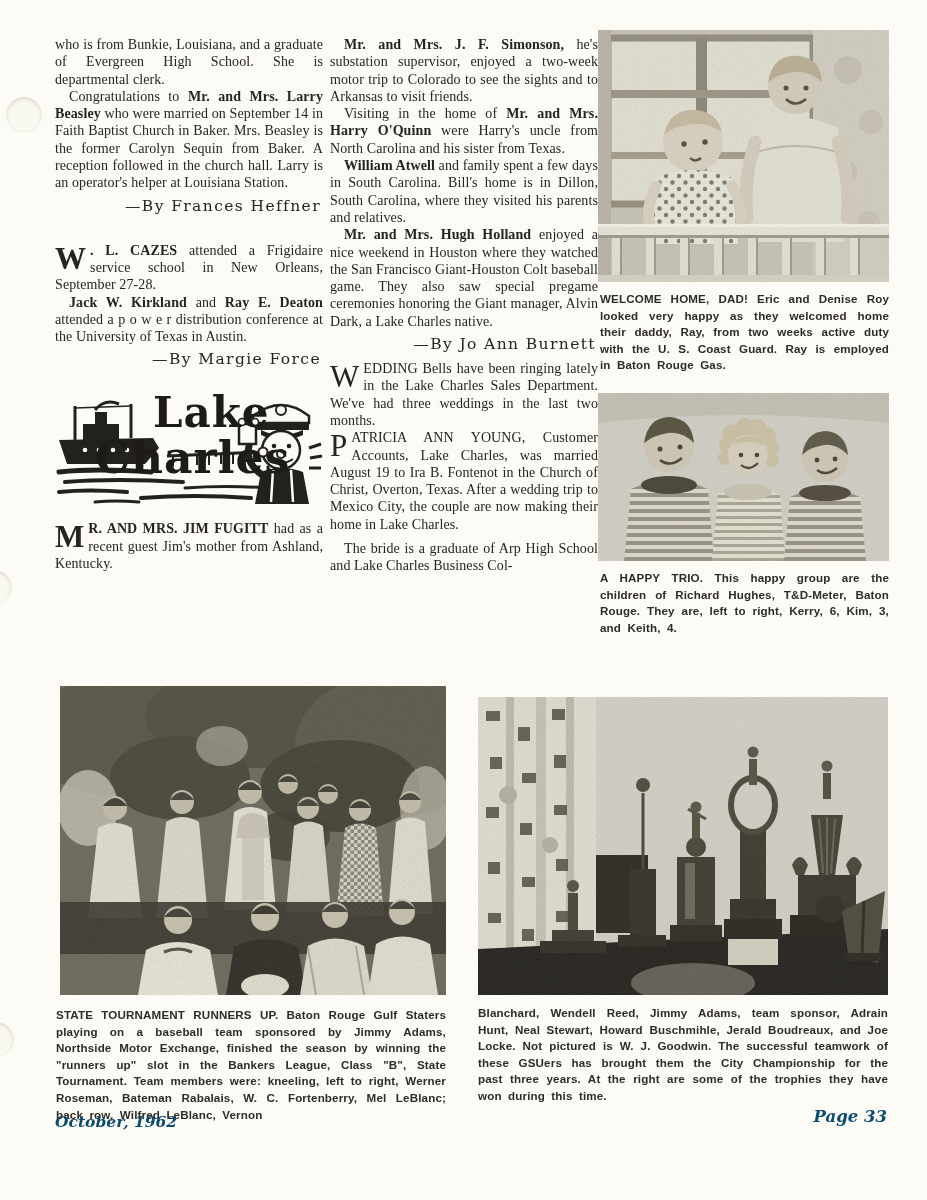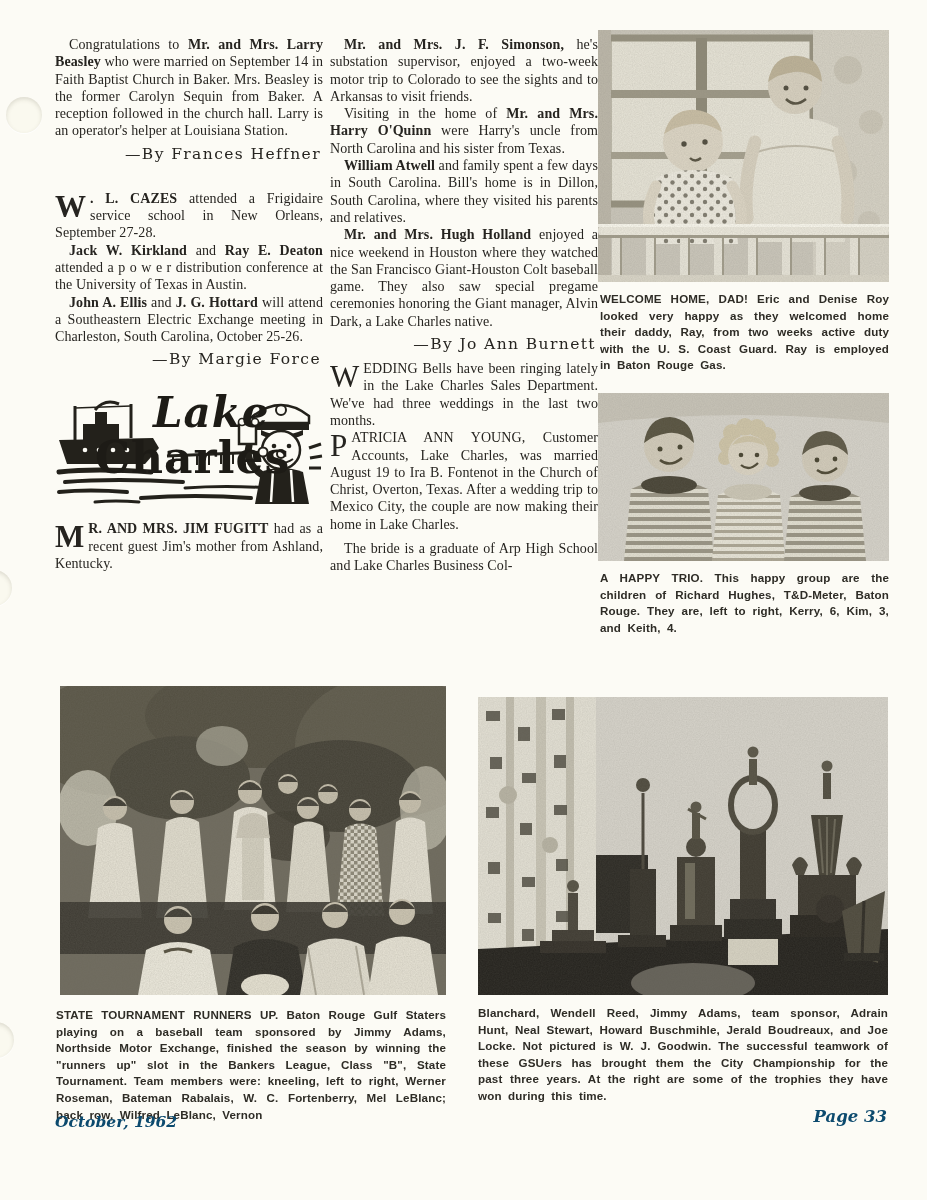--- a/index.html
+++ b/index.html
@@ -19,21 +19,21 @@
   .b{font-weight:700;}
   .byline{text-align:right;font-size:15.5px;letter-spacing:1.4px;
           margin:5px 2px 1px 0;font-family:"DejaVu Serif", serif;}
   .dropcap{float:left;font-size:31px;line-height:29px;padding:2px 4px 0 0;}
 
   
   #logo{position:relative;width:268px;height:120px;margin:22px 0 10px 0;}
   #logo svg{position:absolute;inset:0;}
   .logo-word{position:absolute;font-family:"DejaVu Serif", serif;font-weight:700;color:#1d1b16;
              letter-spacing:1px;line-height:1;}
-  #logo-word1{left:98px;top:2px;font-size:42px;font-style:italic;}
+  #logo-word1{left:98px;top:2px;font-size:42px;}
   #logo-word2{left:40px;top:46px;font-size:44px;}
 
   
   .photo{position:absolute;overflow:hidden;background:#d6d3ca;}
   .photo svg{display:block;width:100%;height:100%;}
   #photo-crib{left:598px;top:30px;width:291px;height:252px;}
   #photo-trio{left:598px;top:393px;width:291px;height:168px;}
   #photo-team{left:60px;top:686px;width:386px;height:309px;}
   #photo-trophies{left:478px;top:697px;width:410px;height:298px;}
 
@@ -63,25 +63,25 @@
 <body>
 
 <div id="page">
 
   <div class="hole" id="hole-1"></div>
   <div class="hole" id="hole-2"></div>
   <div class="hole" id="hole-3"></div>
 
   <div class="col" id="col-left">
     <div>
+        <p class="para"><span>who is from Bunkie, Louisiana, and a graduate of Evergreen High School. She is departmental clerk.</span></p>
         <p class="para ind"><span>Congratulations to </span><span class="b">Mr. and Mrs. Larry Beasley</span><span> who were married on September 14 in Faith Baptist Church in Baker. Mrs. Beasley is the former Carolyn Sequin from Baker. A reception followed in the church hall. Larry is an operator's helper at Louisiana Station.</span></p>
         <div class="byline">—By Frances Heffner</div>
         <p class="para gap-lg"><span class="dropcap b">W</span><span class="b">. L. CAZES</span><span> attended a Frigidaire service school in New Orleans, September 27-28.</span></p>
         <p class="para ind"><span class="b">Jack W. Kirkland</span><span> and </span><span class="b">Ray E. Deaton</span><span> attended a p o w e r distribution conference at the University of Texas in Austin.</span></p>
-        <p class="para ind"><span class="b">John A. Ellis</span><span> and </span><span class="b">J. G. Hottard</span><span> will attend a Southeastern Electric Exchange meeting in Charleston, South Carolina, October 25-26.</span></p>
         <div class="byline">—By Margie Force</div>
       </div>
 
     <div id="logo">
       <svg viewBox="0 0 268 120" aria-hidden="true">
 
         <g>
           <path d="M4 50 L98 48 L104 58 L90 74 L12 74 Z" fill="#23211b"></path>
           <rect x="28" y="34" width="36" height="16" fill="#23211b"></rect>
           <rect x="40" y="22" width="12" height="13" fill="#23211b"></rect>

